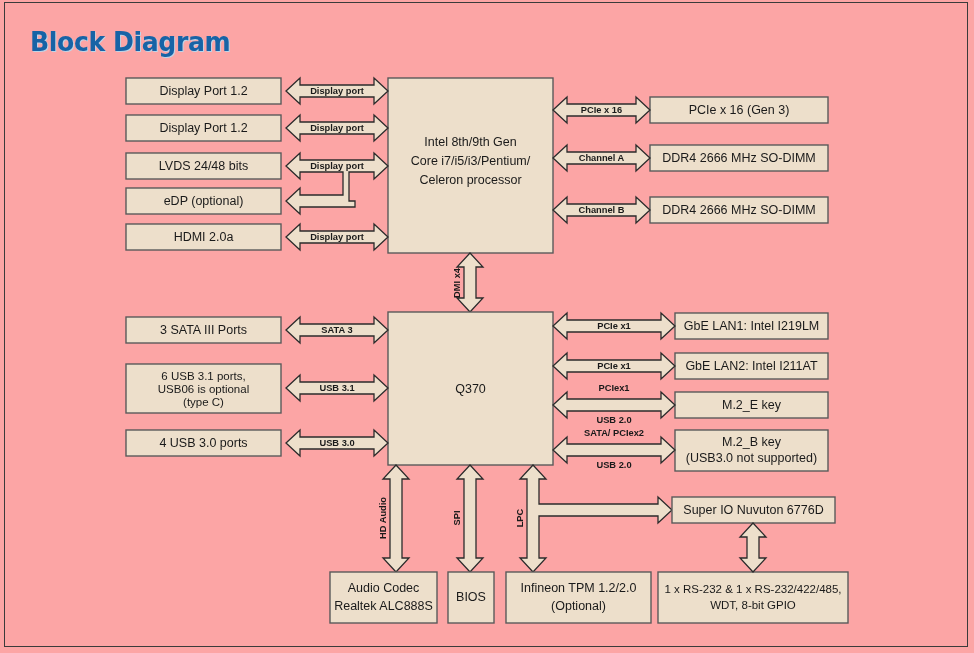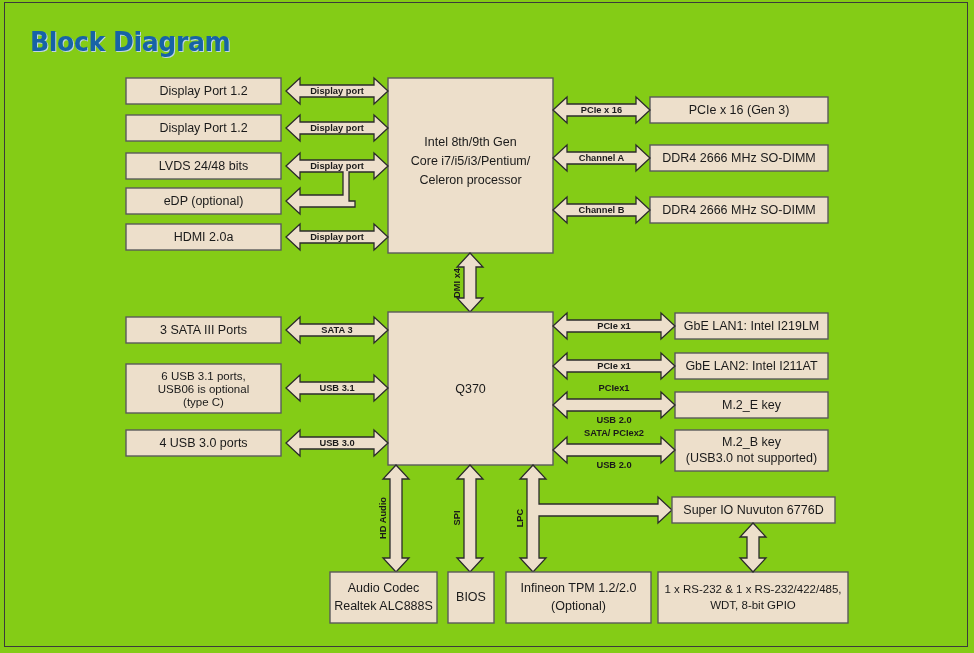--- a/index.html
+++ b/index.html
@@ -1,17 +1,17 @@
 <!DOCTYPE html>
 <html><head>
 <meta charset="utf-8">
 <style>
   html,body{margin:0;padding:0;background:#ffffff;}
   body{width:974px;height:653px;font-family:"Liberation Sans",sans-serif;overflow:hidden;}
-  #page{position:relative;width:974px;height:653px;background:#84cc16;box-sizing:border-box;}
+  #page{position:relative;width:974px;height:653px;background:#fca5a5;box-sizing:border-box;}
   #frame{position:absolute;left:4px;top:2px;width:964px;height:645px;border:1.5px solid #3b3b3b;box-sizing:border-box;}
   #title{position:absolute;left:30px;top:26px;font-size:27px;font-weight:bold;color:#1763a6;
          letter-spacing:-0.4px;font-family:"DejaVu Sans",sans-serif;transform:scaleX(0.93);transform-origin:left top;
          text-shadow:1px 1px 0 #bfd4e6;}
   svg{position:absolute;left:0;top:0;width:974px;height:653px;}
   .blk{fill:#eddfcb;stroke:#5a5a5a;stroke-width:1.4;}
   .arw{fill:#eddfcb;stroke:#2b2b2b;stroke-width:1.3;stroke-linejoin:miter;}
   .btxt{font-family:"Liberation Sans",sans-serif;font-size:12.5px;fill:#1a1a1a;text-anchor:middle;dominant-baseline:middle;}
   .btxt.sm{font-size:11.5px;}
   .atxt{font-family:"Liberation Sans",sans-serif;font-size:9.3px;fill:#1a1a1a;text-anchor:middle;dominant-baseline:middle;font-weight:600;}

